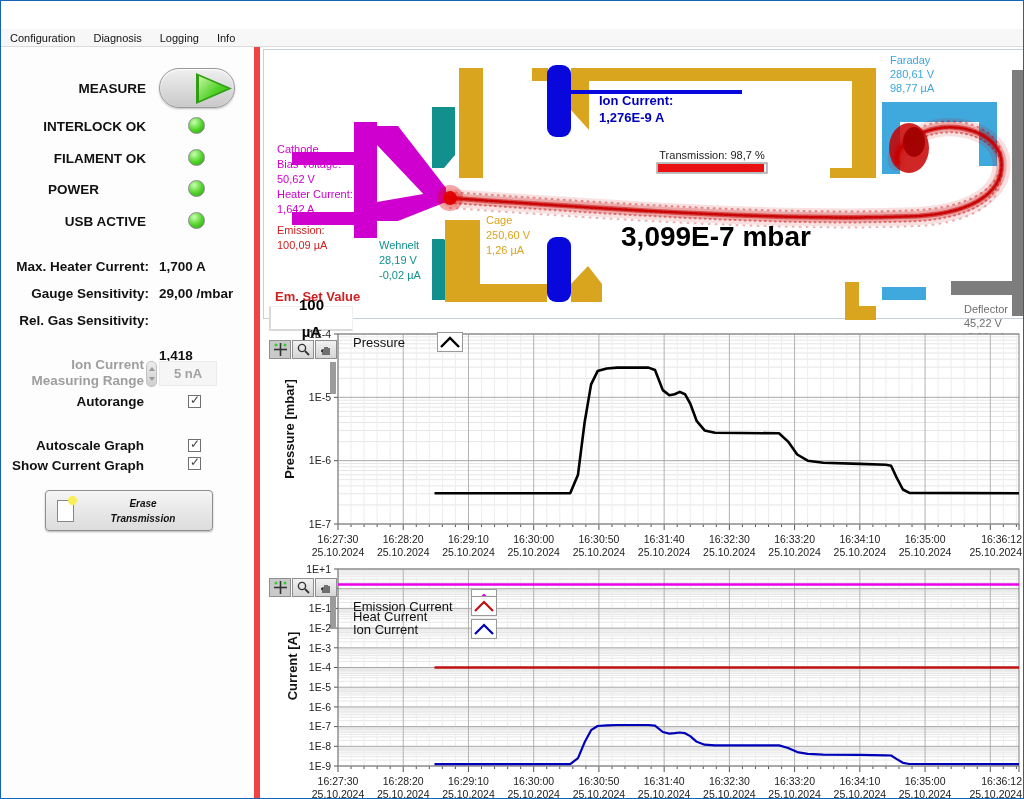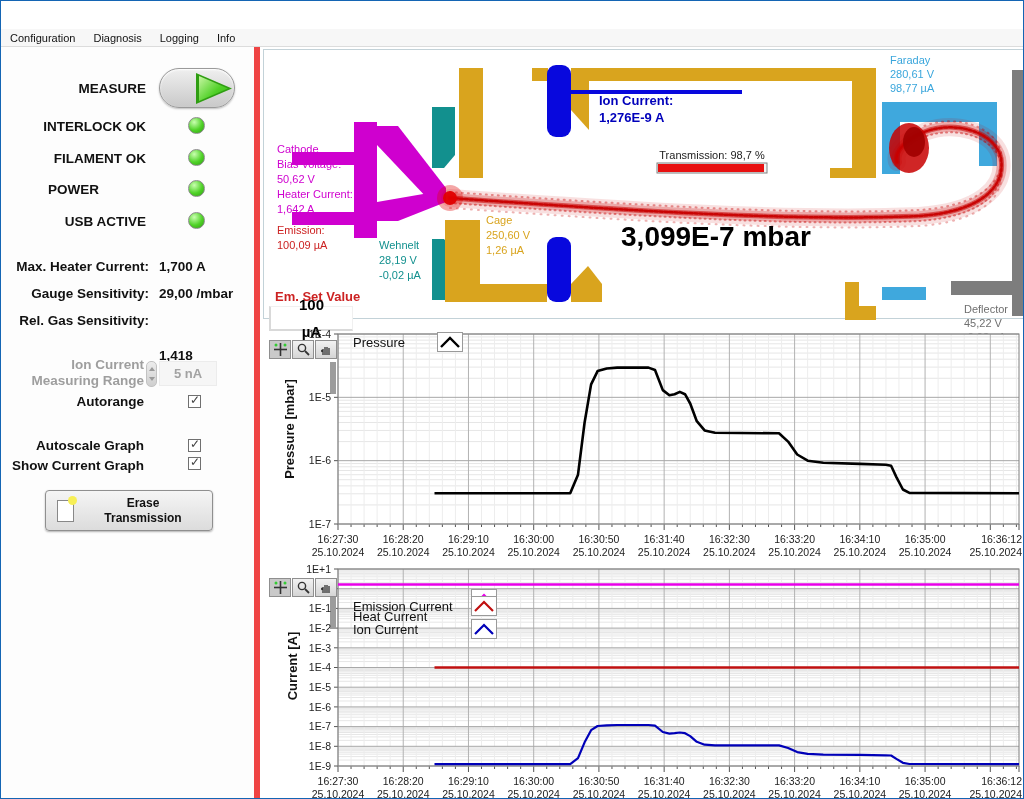--- a/index.html
+++ b/index.html
@@ -43,21 +43,21 @@
   #range-box{position:absolute;left:158px;top:314px;width:58px;height:25px;background:#f6f6f6;border:1px solid #ececec;
     font-weight:bold;font-size:13px;color:#a2a2a2;display:flex;align-items:center;justify-content:center;text-align:center;}
   
   .cb{position:absolute;left:187px;width:13px;height:13px;background:#fff;border:1px solid #707070;}
   .cb.on::after{content:"✓";position:absolute;left:1px;top:-3px;font-size:12px;color:#444;}
   
   #erase-btn{position:absolute;left:44px;top:443px;width:168px;height:41px;border:1px solid #8f8f8f;border-radius:4px;
     background:linear-gradient(#f5f5f5,#dcdcdc);box-shadow:0 1px 2px rgba(0,0,0,.3);display:flex;align-items:center;}
   #erase-icon{position:relative;width:17px;height:22px;background:#fff;border:1px solid #888;margin-left:11px;}
   #erase-icon::after{content:"";position:absolute;right:-4px;top:-5px;width:9px;height:9px;border-radius:50%;background:#f7ef56;}
-  #erase-text{flex:1;text-align:center;font-weight:bold;font-size:12px;line-height:15px;color:#111;}
+  #erase-text{flex:1;text-align:center;font-weight:bold;font-size:10px;line-height:15px;color:#111;font-style:italic;}
   
   #schematic{position:absolute;left:262px;top:48px;width:761px;height:270px;background:#fff;border:1px solid #c3d2d8;}
   #schematic svg{position:absolute;left:0;top:0;overflow:visible;}
   svg text{font-family:"Liberation Sans",sans-serif;}
   .sch-lbl{font-size:11px;}
   
   #emset-label{position:absolute;left:274px;top:288px;font-size:13px;font-weight:bold;color:#cc2222;}
   #emset-box{position:absolute;left:268px;top:305px;width:84px;height:25px;background:#fff;border-left:2px solid #d9d9d9;border-bottom:2px solid #d9d9d9;border-top:1px solid #f0f0f0;border-right:1px solid #f0f0f0;
     display:flex;align-items:center;justify-content:center;gap:10px;font-weight:bold;font-size:15px;color:#000;flex-direction:column;}
   

